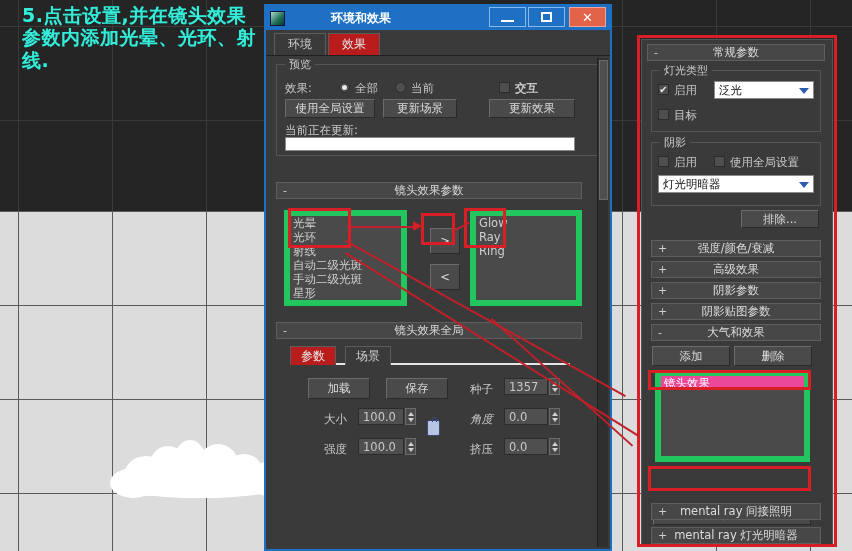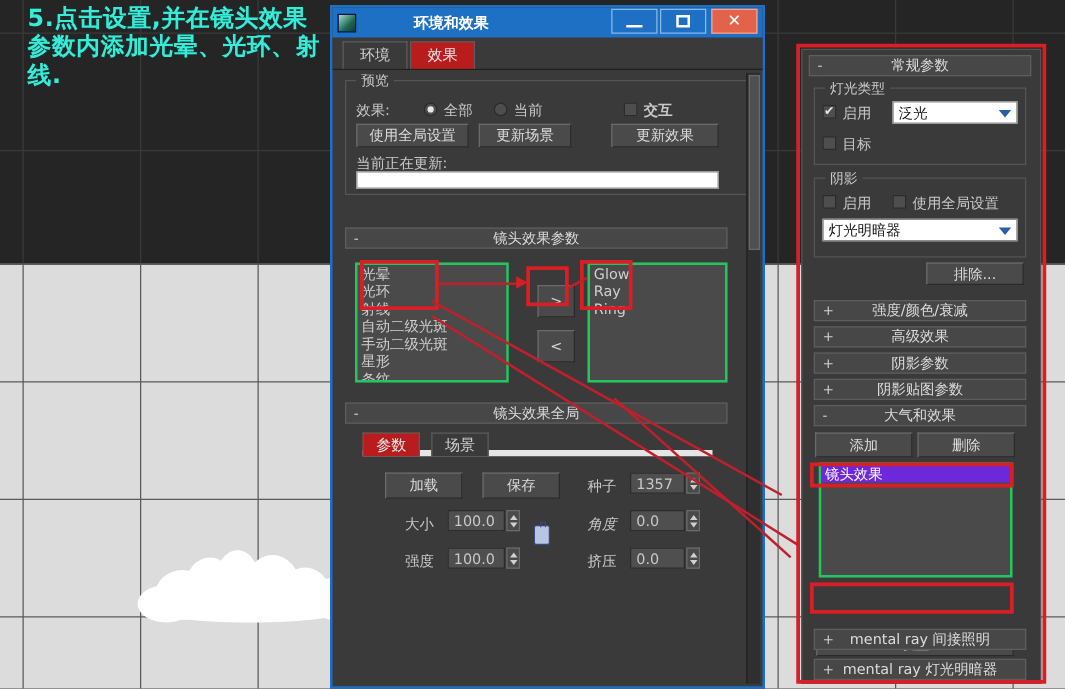--- a/index.html
+++ b/index.html
@@ -73,23 +73,23 @@
 
   .rollout-hdr { height:17px; background:#474747; border:1px solid #5e5e5e;
                  display:flex; align-items:center; justify-content:center;
                  color:#dcdcdc; font-size:11.5px; position:relative; }
   .rollout-hdr .pm { position:absolute; left:6px; color:#cfcfcf; font-size:11px; }
 
   .btn3d { background:#4a4a4a; border:1px solid #6b6b6b; border-right-color:#2a2a2a;
            border-bottom-color:#2a2a2a; color:#dcdcdc; font-size:11.5px;
            display:flex; align-items:center; justify-content:center; }
   .lbl { color:#c9c9c9; font-size:11.5px; }
-  .listbox { background:#4a4a4a; border:2px solid #22c55e; overflow:hidden; }
+  .listbox { background:#4a4a4a; border:6px solid #22c55e; overflow:hidden; }
   .listbox .li { color:#cfcfcf; font-size:11.5px; padding:0 3px; line-height:14px; white-space:nowrap;}
-  .listbox .li.sel { background:#6d28d9; color:#fff; }
+  .listbox .li.sel { background:#ec4899; color:#fff; }
   .txtfield { background:#ffffff; border:1px solid #8a8a8a; }
   .numfield { background:#4f4f4f; border:1px solid #2c2c2c; color:#c8c8c8;
               font-size:11.5px; display:flex; align-items:center; padding-left:4px; }
   .spin { width:11px; background:#4a4a4a; border:1px solid #6b6b6b;
           display:flex; flex-direction:column; align-items:center; justify-content:center; }
   .spin i { border-left:3px solid transparent; border-right:3px solid transparent; display:block; }
   .spin i.up { border-bottom:4px solid #d0d0d0; margin-bottom:2px; }
   .spin i.dn { border-top:4px solid #d0d0d0; }
   .cbx { width:11px; height:11px; background:#4e4e4e; border:1px solid #2b2b2b;
          display:inline-flex; align-items:center; justify-content:center;
@@ -219,21 +219,21 @@
       <div class="li">Glow</div>
       <div class="li">Ray</div>
       <div class="li">Ring</div>
     </div>
 
     <div class="rollout-hdr" style="position:absolute; left:8px; top:264px; width:306px;">
       <span class="pm">-</span>
       <span>镜头效果全局</span>
     </div>
 
-    <div style="position:absolute; left:22px; top:288px; width:280px; height:19px; border-bottom:5px solid #e5e5e5;">
+    <div style="position:absolute; left:22px; top:288px; width:280px; height:19px; border-bottom:2px solid #e5e5e5;">
       <div class="dtab active" style="position:absolute; left:0; top:0; height:19px; padding:0 10px;">参数</div>
       <div class="dtab" style="position:absolute; left:55px; top:0; height:19px; padding:0 10px; background:#3a3a3a;">场景</div>
     </div>
 
     <div class="btn3d" style="position:absolute; left:40px;  top:320px; width:62px; height:21px;">加载</div>
     <div class="btn3d" style="position:absolute; left:118px; top:320px; width:62px; height:21px;">保存</div>
 
     <span class="lbl" style="position:absolute; left:202px; top:324px;">种子</span>
     <div class="numfield" style="position:absolute; left:236px; top:320px; width:44px; height:17px;">1357</div>
     <div class="spin" style="position:absolute; left:281px; top:320px; height:17px;">

